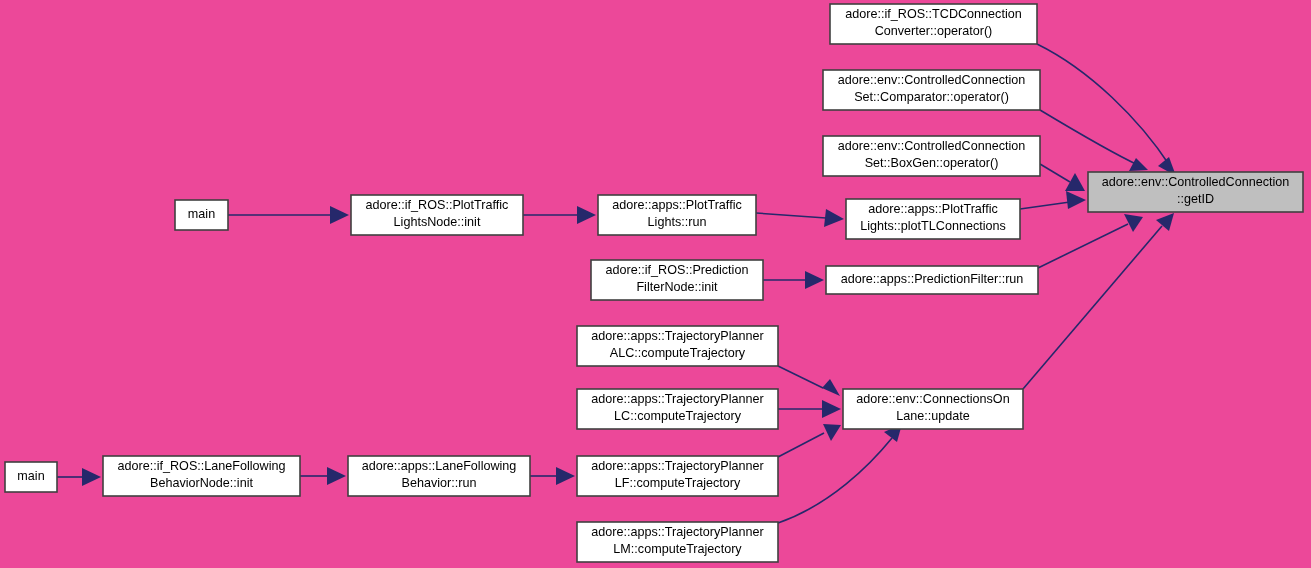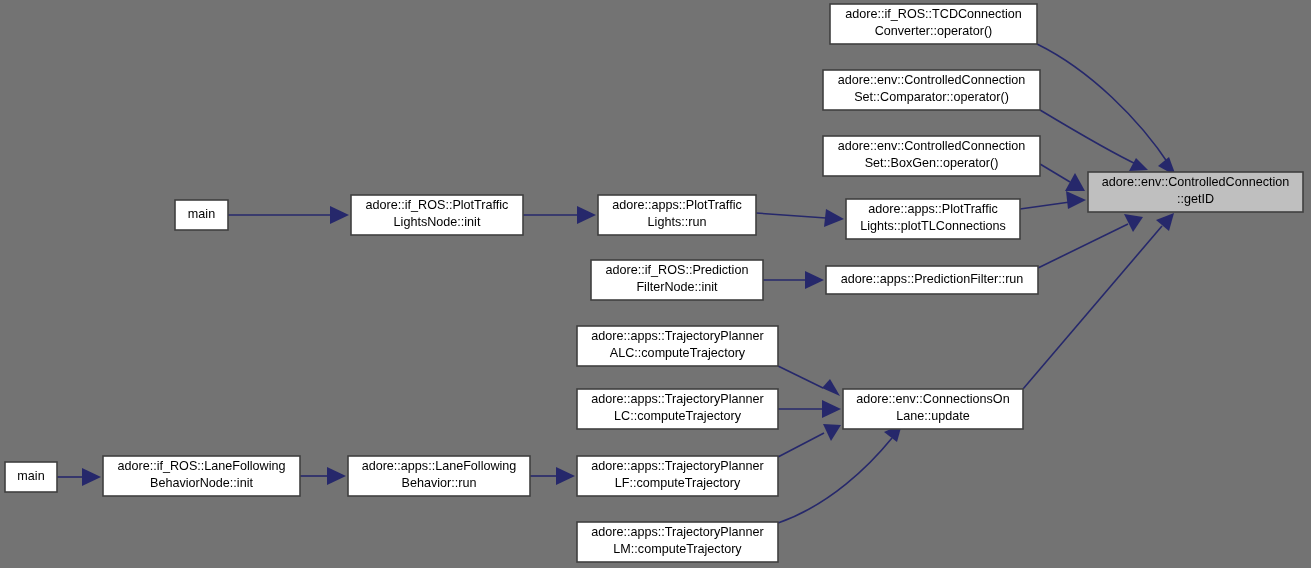--- a/index.html
+++ b/index.html
@@ -7,21 +7,21 @@
     padding: 0;
     background: #ffffff;
   }
   body {
     font-family: "Liberation Sans", sans-serif;
   }
   #graph-root {
     position: relative;
     width: 1311px;
     height: 568px;
-    background: #737373;
+    background: #ec4899;
     overflow: hidden;
   }
   svg.graph-canvas {
     position: absolute;
     left: 0;
     top: 0;
     width: 1311px;
     height: 568px;
     display: block;
   }

